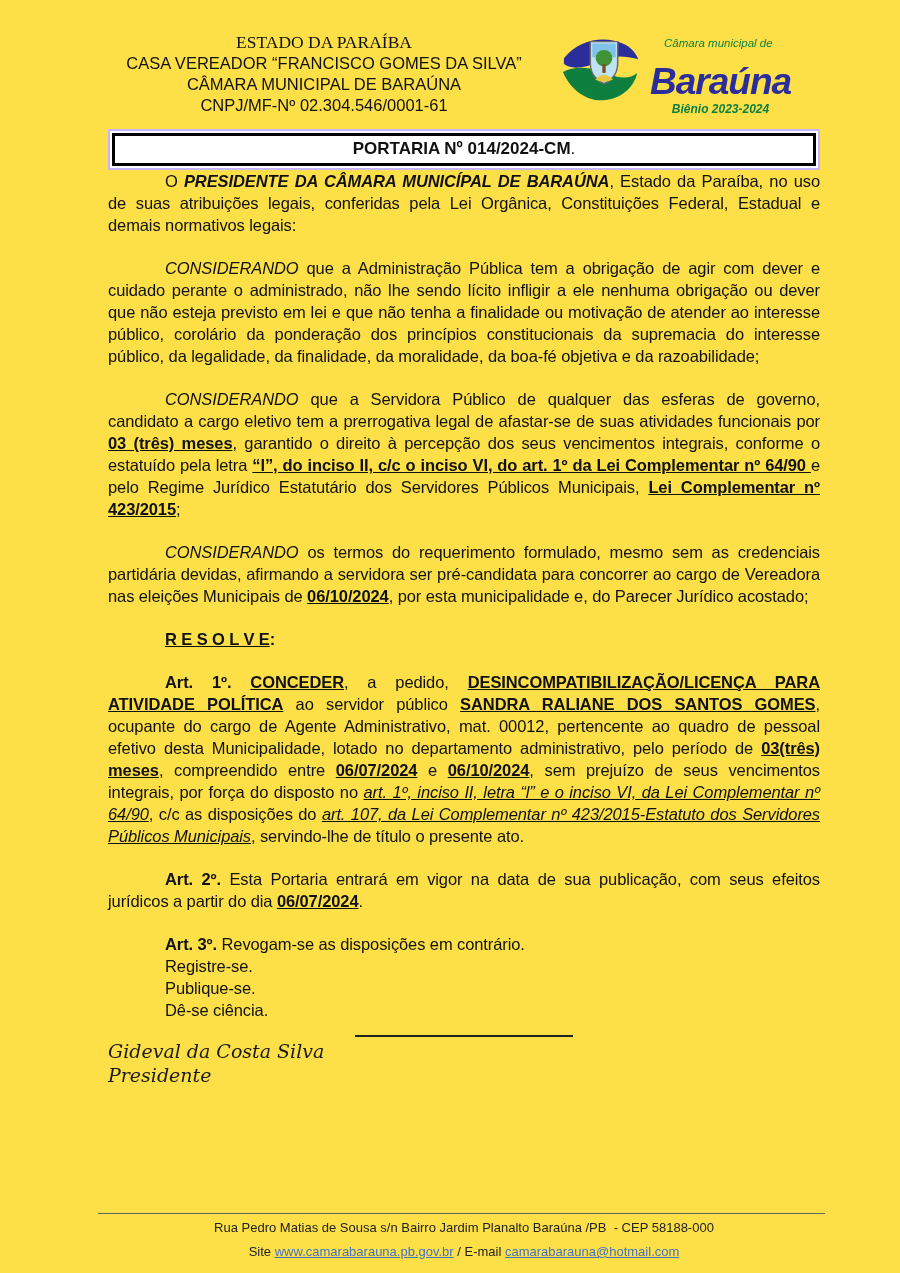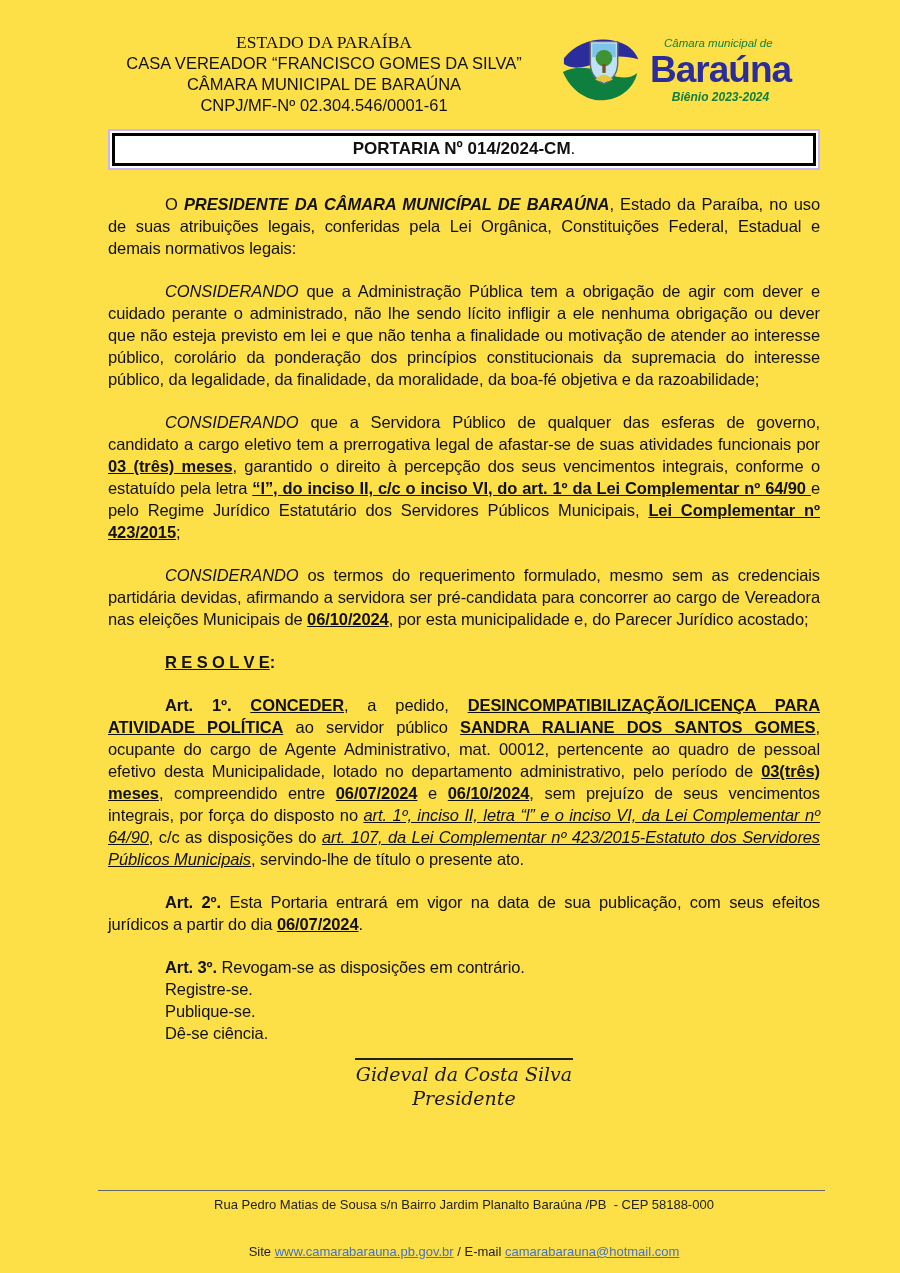--- a/index.html
+++ b/index.html
@@ -11,41 +11,41 @@
   }
   
   .header-row{display:flex;align-items:flex-start;}
   .org-block{width:432px;text-align:center;line-height:21px;padding-top:6px;}
   .org-line{font-size:16.5px;white-space:nowrap;}
   .org-line.serif{font-family:"Liberation Serif",serif;font-size:17.5px;}
   .logo{margin-left:auto;display:flex;align-items:flex-start;width:260px;padding-top:2px;}
   .logo svg{flex:0 0 auto;}
   .logo-text{margin-left:2px;text-align:center;line-height:1;padding-top:10px;}
   .logo-tagline-top{color:#0e7f3e;font-size:11.5px;font-weight:normal;font-style:italic;text-align:left;padding-left:14px;}
-  .logo-name{color:#2b2d9b;font-size:37px;font-weight:bold;letter-spacing:-1px;margin-top:1px;}
+  .logo-name{color:#2b2d9b;font-size:37px;font-weight:bold;font-style:italic;letter-spacing:-1px;margin-top:13px;}
   .logo-tagline-bottom{color:#0e7f3e;font-size:12px;font-weight:bold;font-style:italic;margin-top:3px;}
   
   .title-box{margin-top:13px;border:2px solid #c4b5fd;padding:2px;background:#fff;}
   .title-inner{border:3px solid #000;text-align:center;font-size:17px;padding:3px 0 4px;}
   .title-inner .b{font-weight:bold;}
   
-  .doc-body{margin-top:23px;text-align:justify;font-size:16.5px;line-height:22px;letter-spacing:-0.1px;}
+  .doc-body{text-align:justify;font-size:16.5px;line-height:22px;letter-spacing:-0.1px;}
   .para{margin:0 0 21px;text-indent:57px;}
   .para.tight{margin-bottom:0;}
   .doc-body .b{font-weight:bold;}
   .doc-body .i{font-style:italic;}
   .doc-body .u{text-decoration:underline;}
   
-  .signature{text-align:center;margin-top:14px;font-family:"DejaVu Serif","Liberation Serif",serif;font-style:italic;font-size:19px;line-height:24px;color:#1a1a1a;}
+  .signature{text-align:left;margin-top:14px;font-family:"DejaVu Serif","Liberation Serif",serif;font-style:italic;font-size:19px;line-height:24px;color:#1a1a1a;}
   .sig-rule{width:218px;border-top:2px solid #222;margin:0 auto 2px;}
   
   .footer{margin-top:auto;padding-bottom:14px;text-align:center;font-size:13px;line-height:15px;color:#222;}
   .footer-rule{border-top:1.5px solid #666;width:727px;margin:0 auto 6px -10px;}
   .footer-address{white-space:pre;}
-  .footer-site{margin-top:32px;}
+  .footer-site{margin-top:9px;}
   a.link{color:#4472c4;text-decoration:underline;cursor:pointer;}
 </style>
 </head>
 <body>
 
 <div class="page">
 
   <div class="header-row">
     <div class="org-block">
       <div class="org-line serif">ESTADO DA PARAÍBA</div>

